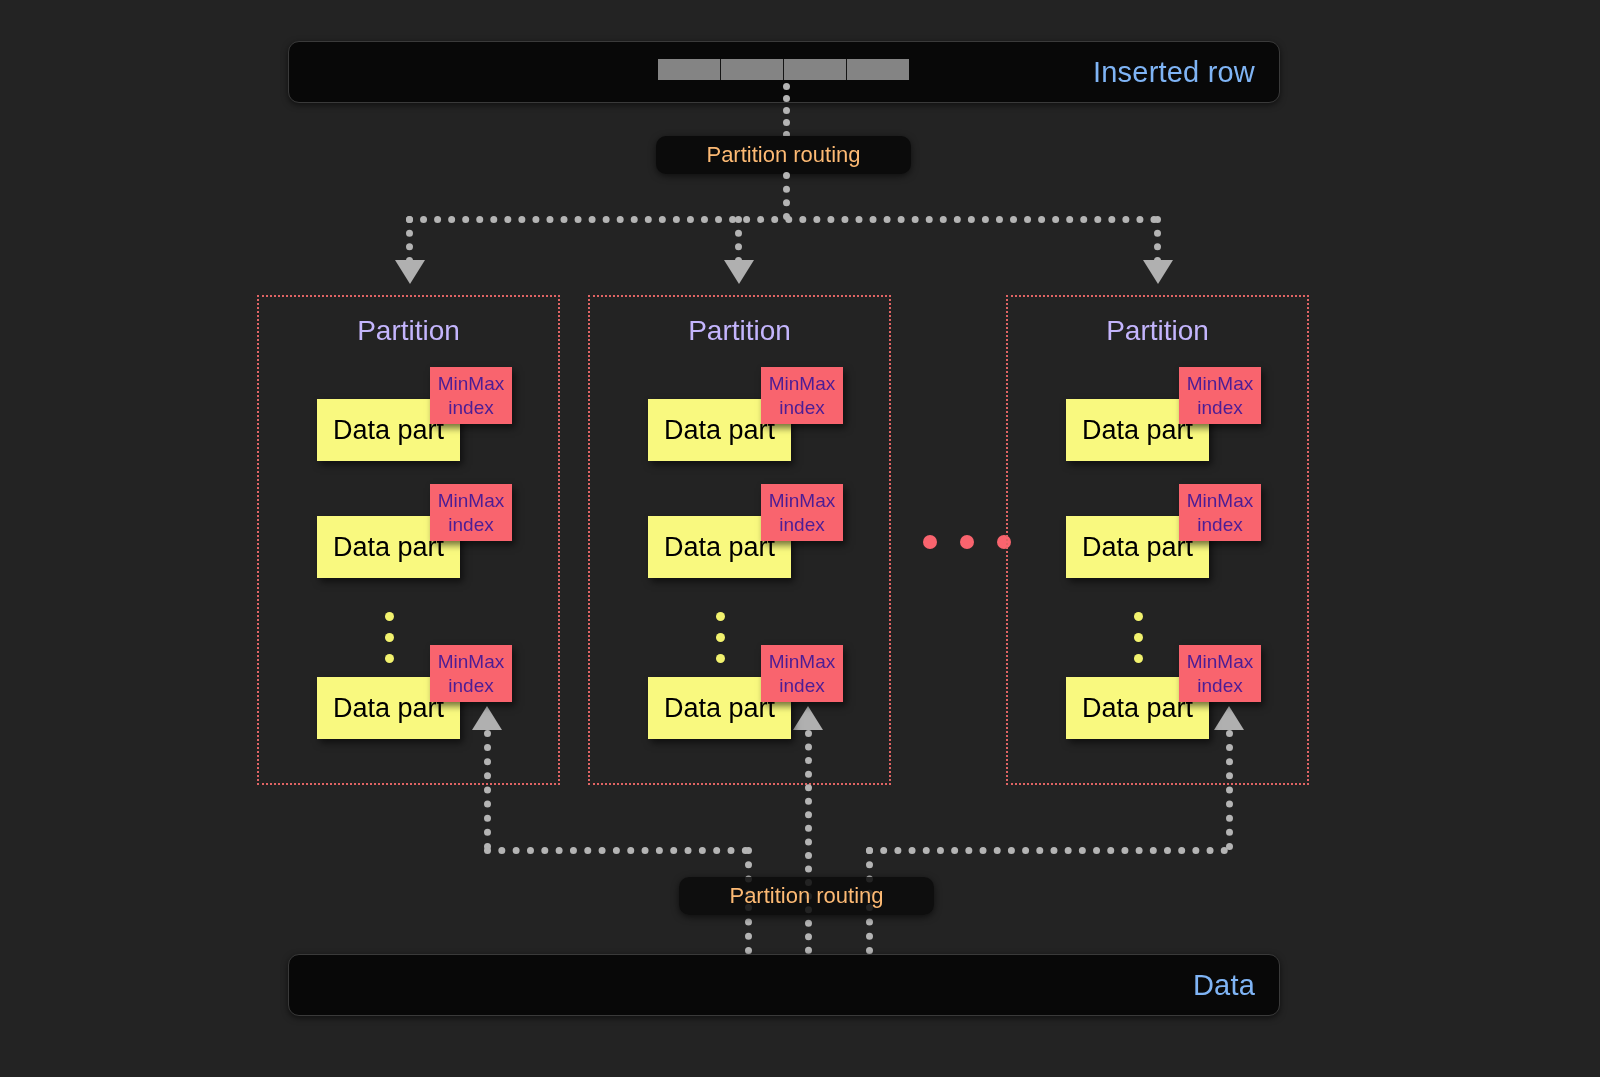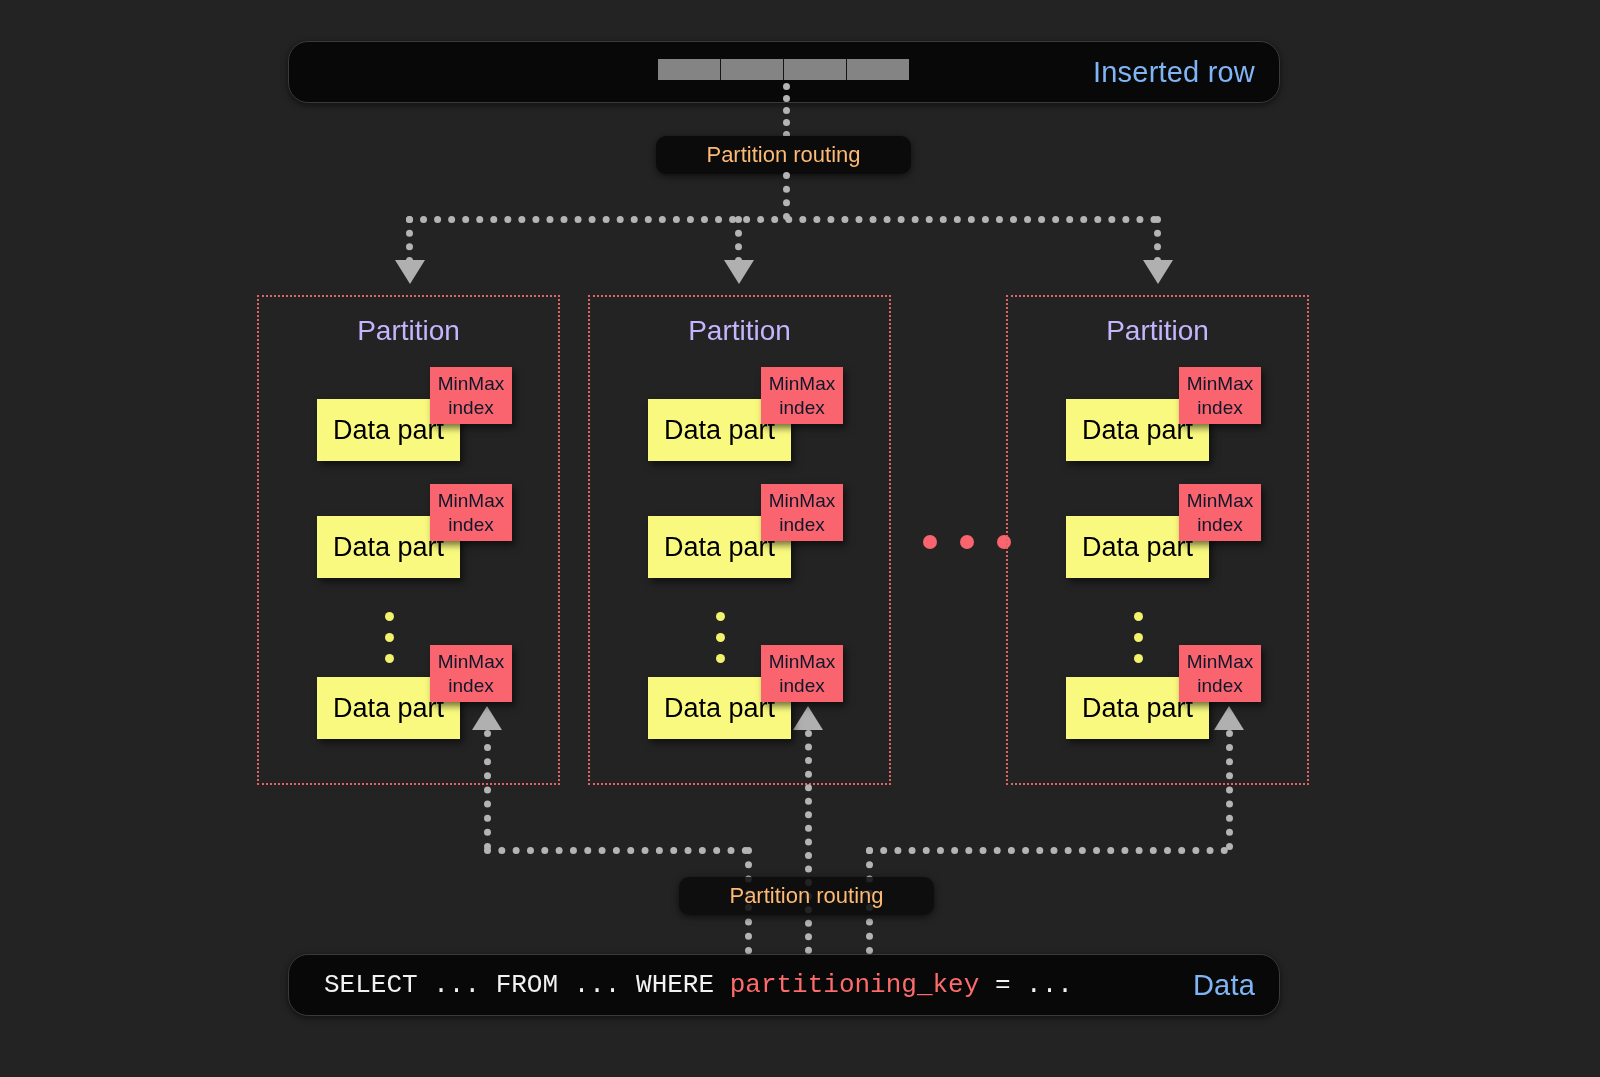--- a/index.html
+++ b/index.html
@@ -6,21 +6,21 @@
   body{
     width:1600px;height:1077px;position:relative;overflow:hidden;
     font-family:"Liberation Sans","DejaVu Sans",sans-serif;
     background:#232323;
   }
   .stage{position:absolute;left:0;top:0;width:1600px;height:1077px;}
 
   
   .bar{
     position:absolute;background:#080808;border:1px solid #3a3a3a;
-    border-radius:20px;box-sizing:border-box;
+    border-radius:11px;box-sizing:border-box;
     box-shadow:0 2px 6px rgba(0,0,0,.55);
   }
   #inserted-bar{left:288px;top:41px;width:992px;height:62px;}
   #query-bar{left:288px;top:954px;width:992px;height:62px;}
 
   .bar-label{
     position:absolute;right:24px;top:50%;transform:translateY(-50%);
     color:#7fb4f5;font-size:29px;letter-spacing:.2px;white-space:nowrap;
   }
   .query-text{
@@ -71,21 +71,21 @@
 
   .part-row{position:absolute;}
   .datapart{
     position:absolute;left:0;top:32px;width:143px;height:62px;
     background:#f9f97f;color:#000;font-size:27px;
     display:flex;align-items:center;justify-content:center;
     box-shadow:3px 4px 7px rgba(0,0,0,.55);z-index:1;
   }
   .minmax{
     position:absolute;left:113px;top:0px;width:82px;height:57px;
-    background:#f9646e;color:#0f172a;font-size:19px;line-height:24px;
+    background:#f9646e;color:#4c1d95;font-size:19px;line-height:24px;
     display:flex;flex-direction:column;align-items:center;justify-content:center;
     box-shadow:3px 4px 7px rgba(0,0,0,.55);z-index:2;text-align:center;
   }
 
   .vdots{position:absolute;display:flex;flex-direction:column;gap:12px;}
   .vdots b{display:block;width:9px;height:9px;border-radius:50%;background:#f2f26e;}
 
   .hdots{position:absolute;display:flex;gap:23px;}
   .hdots b{display:block;width:14px;height:14px;border-radius:50%;background:#f9646e;}
 </style>
@@ -226,17 +226,16 @@
 
   <div class="dh" style="left:484px;top:847px;width:265px;"></div>
   <div class="dh" style="left:866px;top:847px;width:362px;"></div>
 
   <div class="dv" style="left:745px;top:847px;height:107px;"></div>
   <div class="dv" style="left:866px;top:847px;height:107px;"></div>
 
   <div class="pill" id="pruning-pill">Partition routing</div>
 
   <div class="bar" id="query-bar">
-    <div class="query-text"><span>SELECT ... FROM ... WHERE </span><span class="kw">partitioning_key</span><span> = ...</span></div>
     <div class="bar-label">Data</div>
   </div>
 
 </div>
 
 </body></html>

